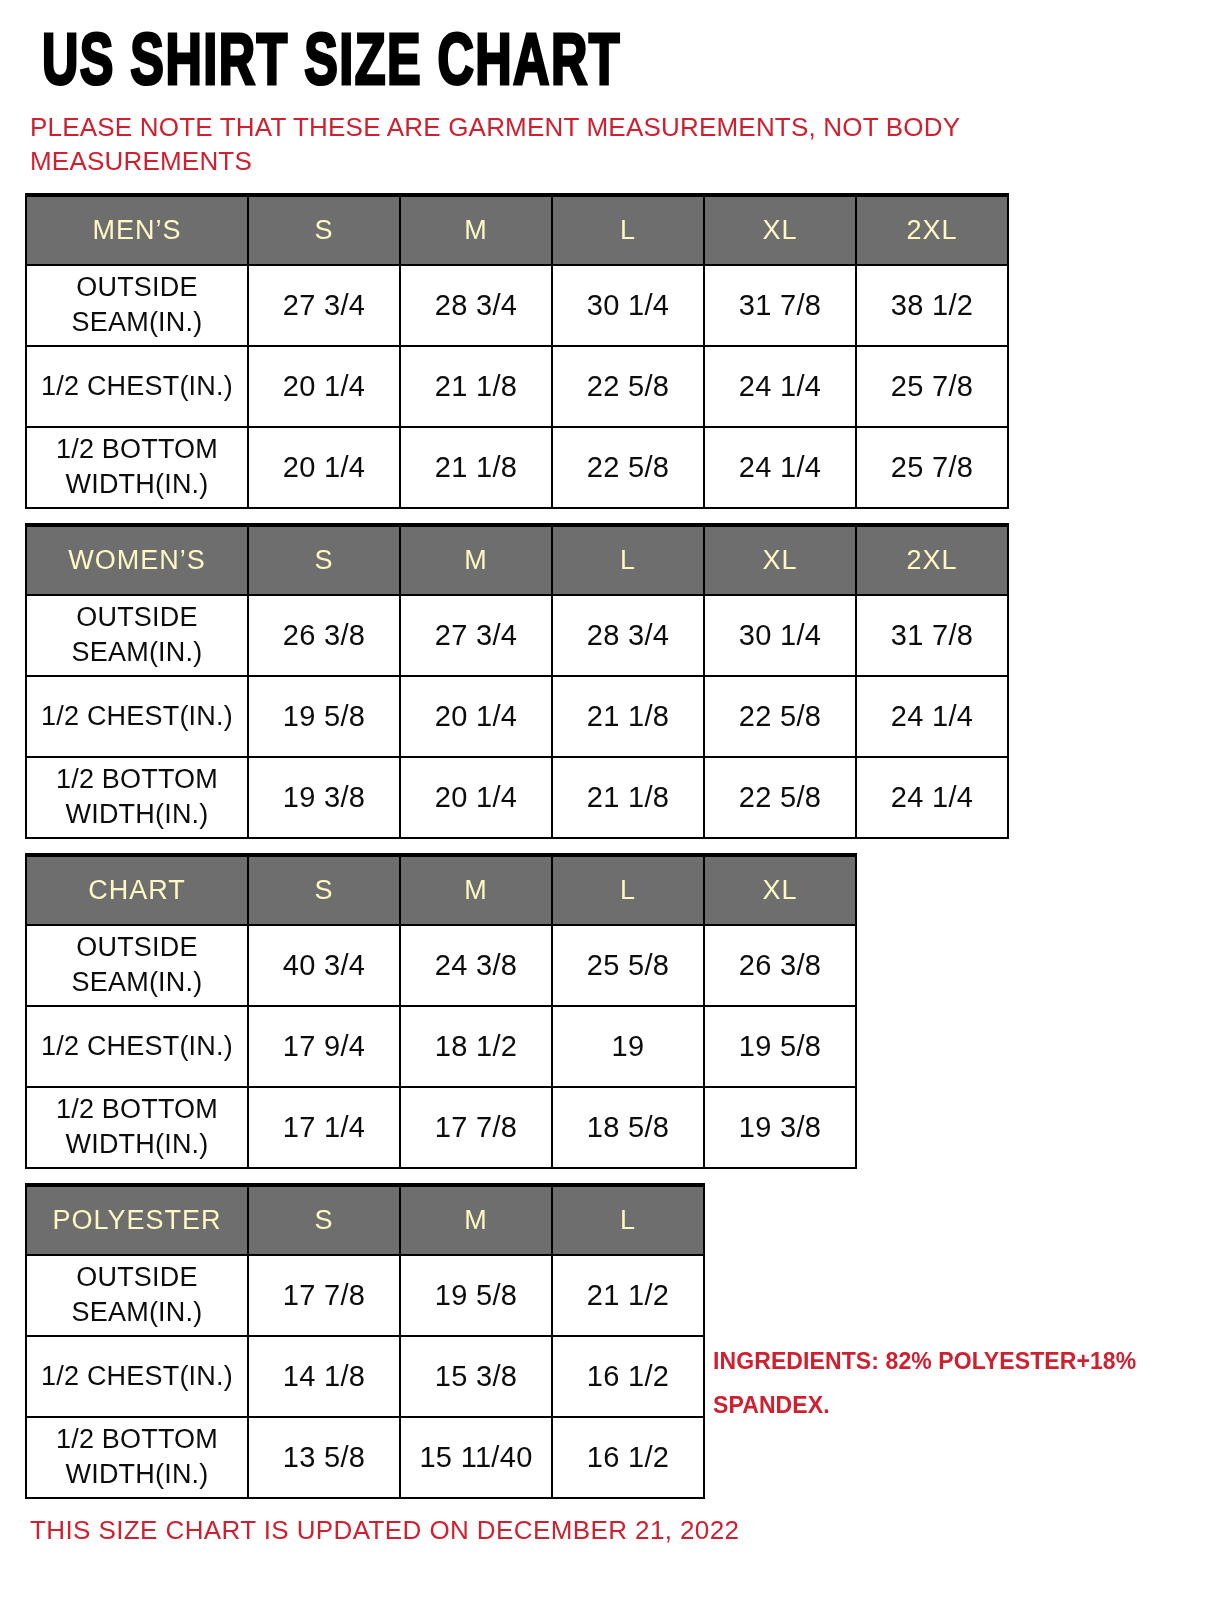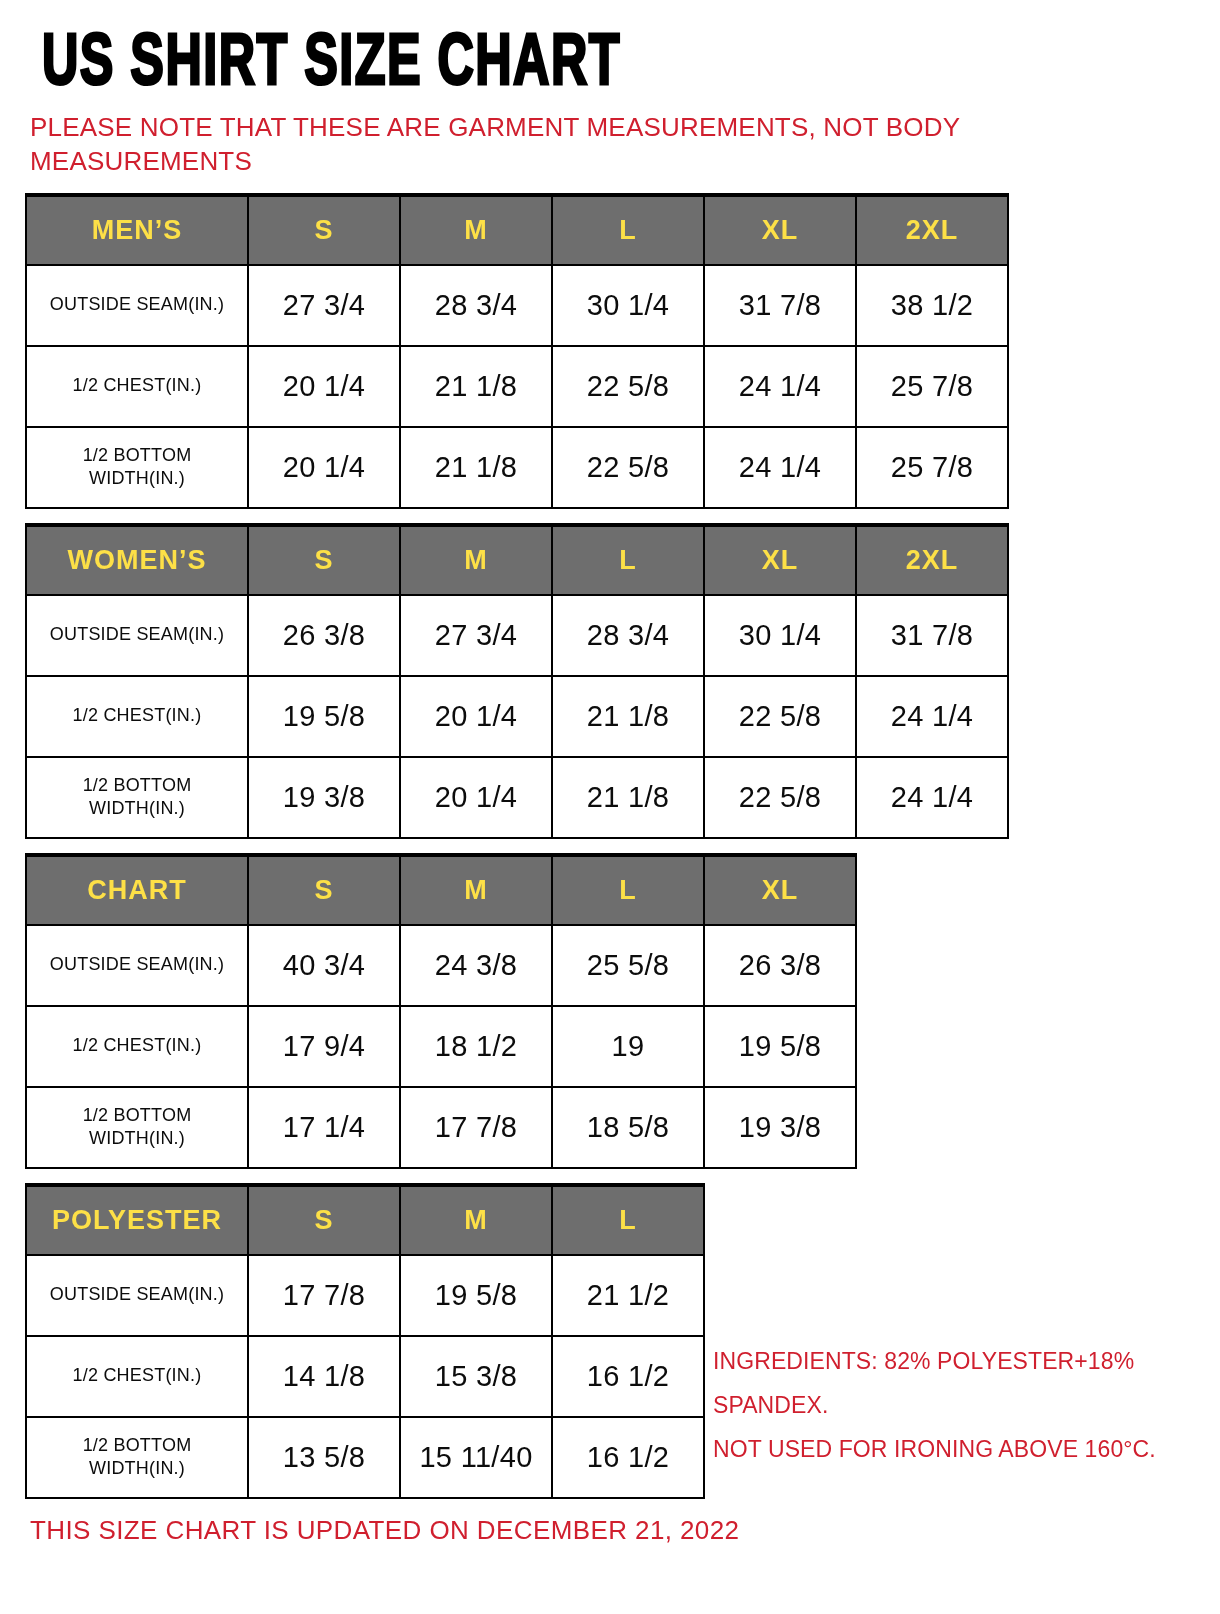--- a/index.html
+++ b/index.html
@@ -47,48 +47,48 @@
   }
   .size-table th, .size-table td {
     border: 2px solid var(--black, #000);
     text-align: center;
     vertical-align: middle;
     padding: 0;
     overflow: hidden;
   }
   .size-table thead th {
     background: var(--gray, #6e6e6e);
-    color: #fde047;
+    color: #fef9c3;
     height: 70px;
     font-size: 27px;
-    font-weight: 700;
+    font-weight: 400;
     letter-spacing: 1px;
   }
   .size-table tbody td {
     height: 81px;
     font-size: 29px;
     color: #0c0c0c;
     letter-spacing: 0.3px;
   }
   .size-table tbody td.row-label {
-    font-size: 18px;
+    font-size: 27px;
     line-height: 1.3;
     padding: 0 8px;
     letter-spacing: 0.2px;
   }
   .preschool-row {
     position: relative;
   }
   .ingredients {
     position: absolute;
     left: 713px;
     top: 156px;
     width: 500px;
     color: var(--red, #d01f2e);
-    font-weight: 400;
+    font-weight: 700;
     font-size: 23px;
     line-height: 44px;
     letter-spacing: 0.1px;
   }
   .footer-note {
     margin: 16px 0 0 30px;
     color: var(--red, #d01f2e);
     font-size: 26px;
     letter-spacing: 0.4px;
     white-space: nowrap;
@@ -268,18 +268,17 @@
           <tr>
             <td class="row-label">1/2 BOTTOM WIDTH(IN.)</td>
             <td>13 5/8</td>
             <td>15 11/40</td>
             <td>16 1/2</td>
           </tr>
         </tbody>
       </table>
     <div class="ingredients">
       <div>INGREDIENTS: 82% POLYESTER+18% SPANDEX.</div>
-      <div>NOT USED FOR IRONING ABOVE 160°C.</div>
     </div>
   </div>
 </div>
 
 <div class="footer-note">THIS SIZE CHART IS UPDATED ON DECEMBER 21, 2022</div>
 
 </body></html>

